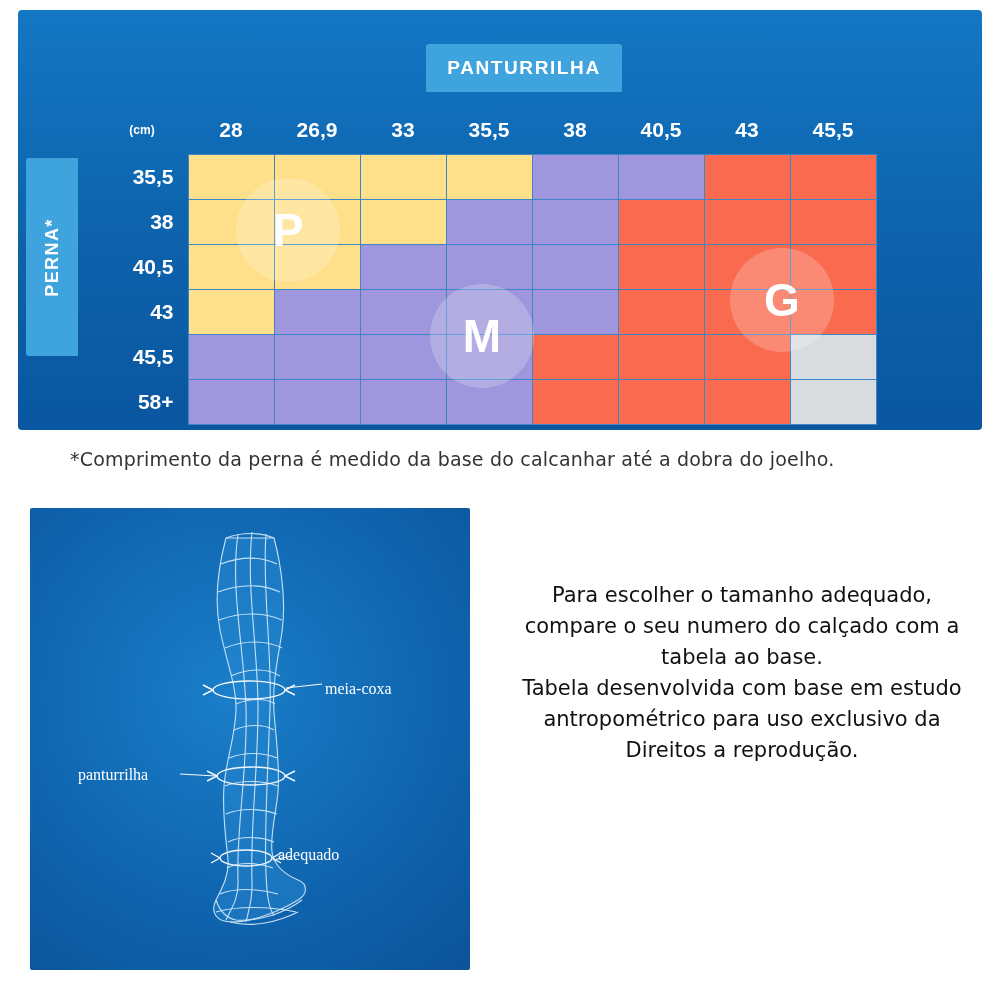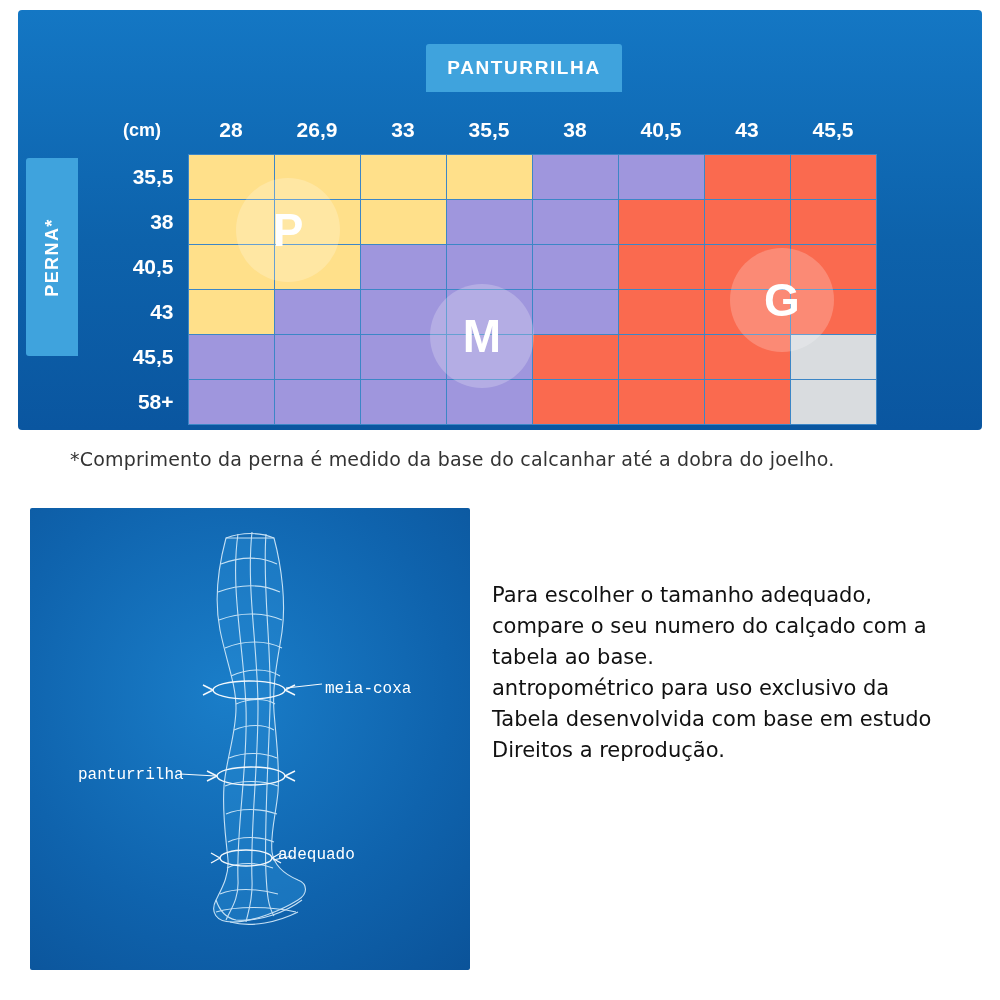--- a/index.html
+++ b/index.html
@@ -85,21 +85,21 @@
     box-sizing: border-box;
   }
   #size-table th.corner,
   #size-table th.colhead {
     background: transparent;
     color: #ffffff;
     font-weight: bold;
     border: none;
     height: 48px;
   }
-  #size-table th.corner { width: 92px; font-size: 18px; font-weight: bold; }
+  #size-table th.corner { width: 92px; font-size: 12px; font-weight: bold; }
   #size-table th.rowhead {
     background: transparent;
     color: #ffffff;
     font-weight: bold;
     border: none;
     width: 92px;
     text-align: right;
     padding-right: 14px;
     font-size: 21px;
   }
@@ -148,33 +148,34 @@
     height: 462px;
     background: radial-gradient(circle at 45% 40%, #1a7ec9 0%, #0f63ad 60%, #0b5399 100%);
     border-radius: 2px;
     overflow: hidden;
   }
   #leg-panel svg { position: absolute; left: 0; top: 0; }
   .leg-label {
     position: absolute;
     color: #ffffff;
     font-size: 16px;
-    font-family: Liberation Mono, monospace;
+    font-family: Liberation Serif, serif;
     white-space: nowrap;
   }
   #label-meiacoxa { left: 295px; top: 172px; }
   #label-panturrilha { left: 48px; top: 258px; }
   #label-tornozelo { left: 248px; top: 338px; }
 
   
   #right-text {
     position: absolute;
     left: 492px;
     top: 580px;
     width: 500px;
+    text-align: center;
     color: #111111;
     font-size: 21px;
     line-height: 31px;
     font-family: "DejaVu Sans", sans-serif;
   }
   #right-text p { margin: 0; }
 </style>
 </head>
 <body>
 
@@ -333,16 +334,16 @@
   </svg>
   <div class="leg-label" id="label-meiacoxa">meia-coxa</div>
   <div class="leg-label" id="label-panturrilha">panturrilha</div>
   <div class="leg-label" id="label-tornozelo">adequado</div>
 </div>
 
 <div id="right-text">
   <p>Para escolher o tamanho adequado,</p>
   <p>compare o seu numero do calçado com a</p>
   <p>tabela ao base.</p>
+  <p>Tabela desenvolvida com base em estudo</p>
   <p>antropométrico para uso exclusivo da</p>
-  <p>Tabela desenvolvida com base em estudo</p>
   <p>Direitos a reprodução.</p>
 </div>
 
 </body></html>

